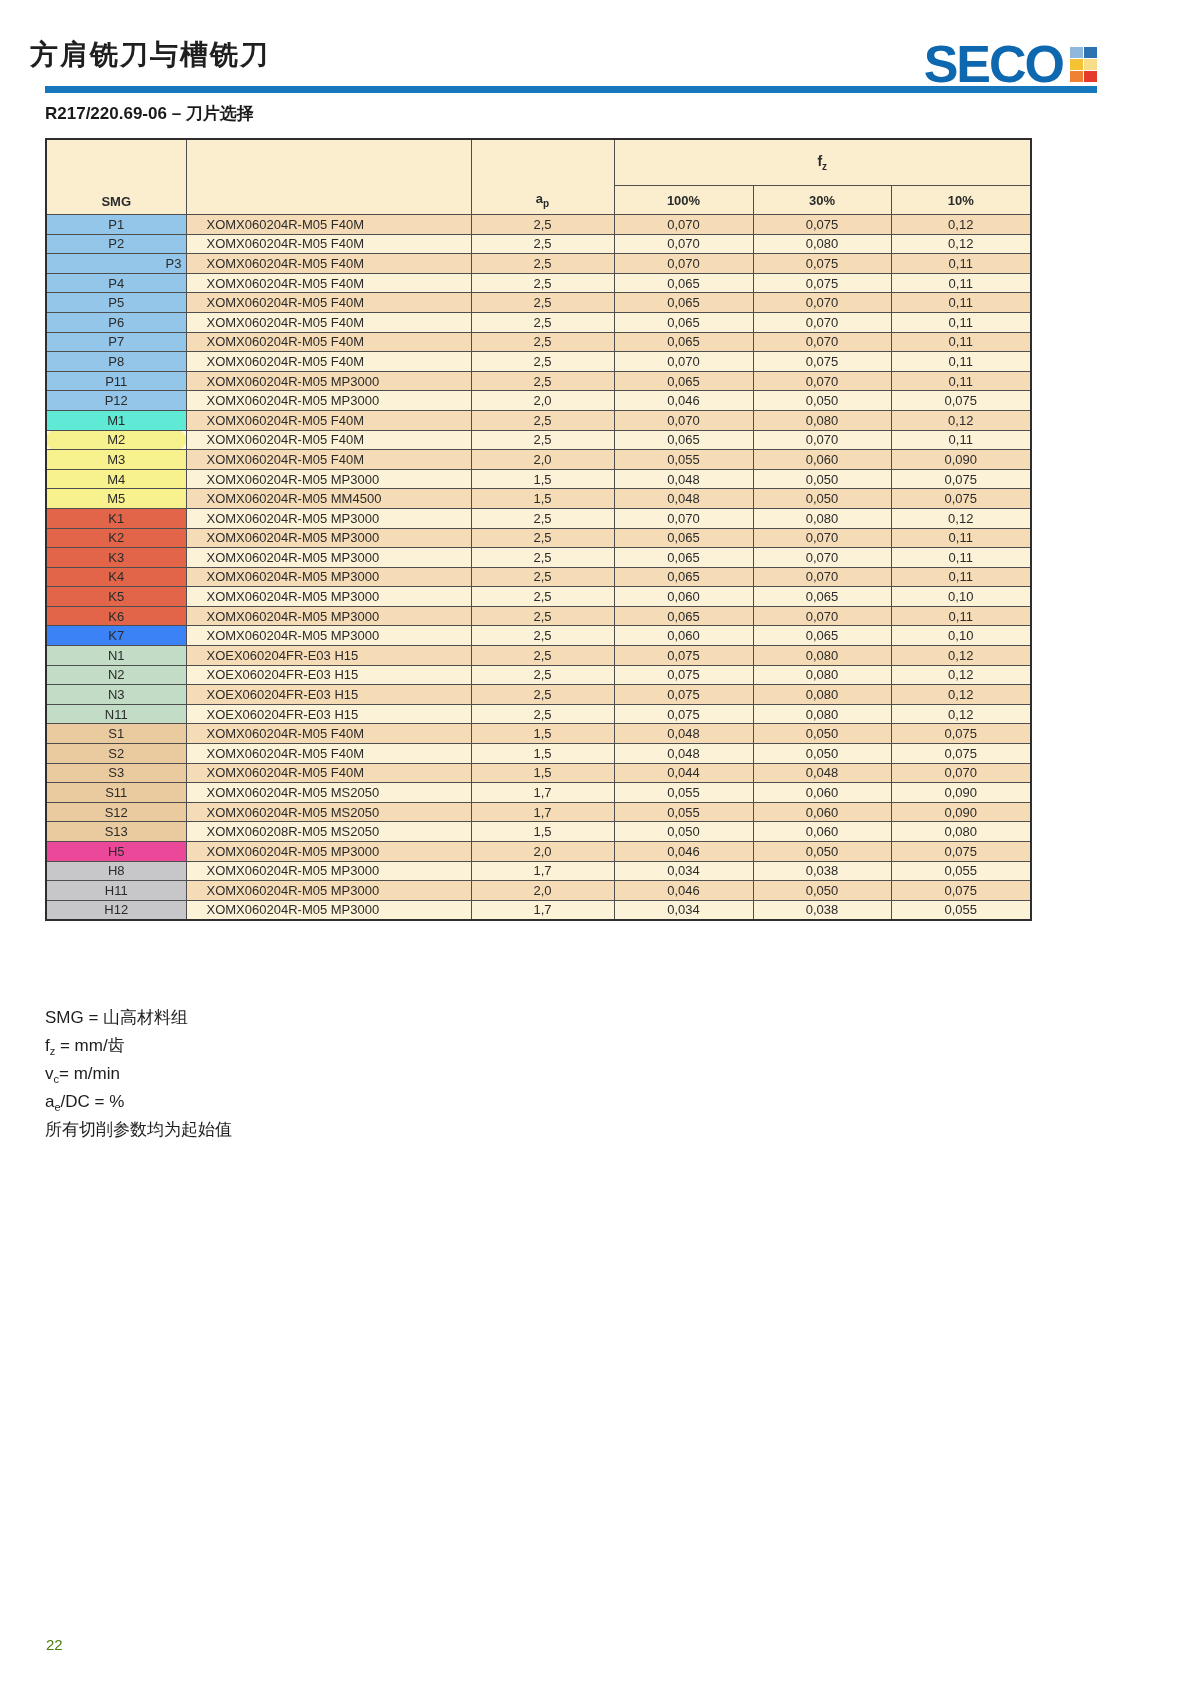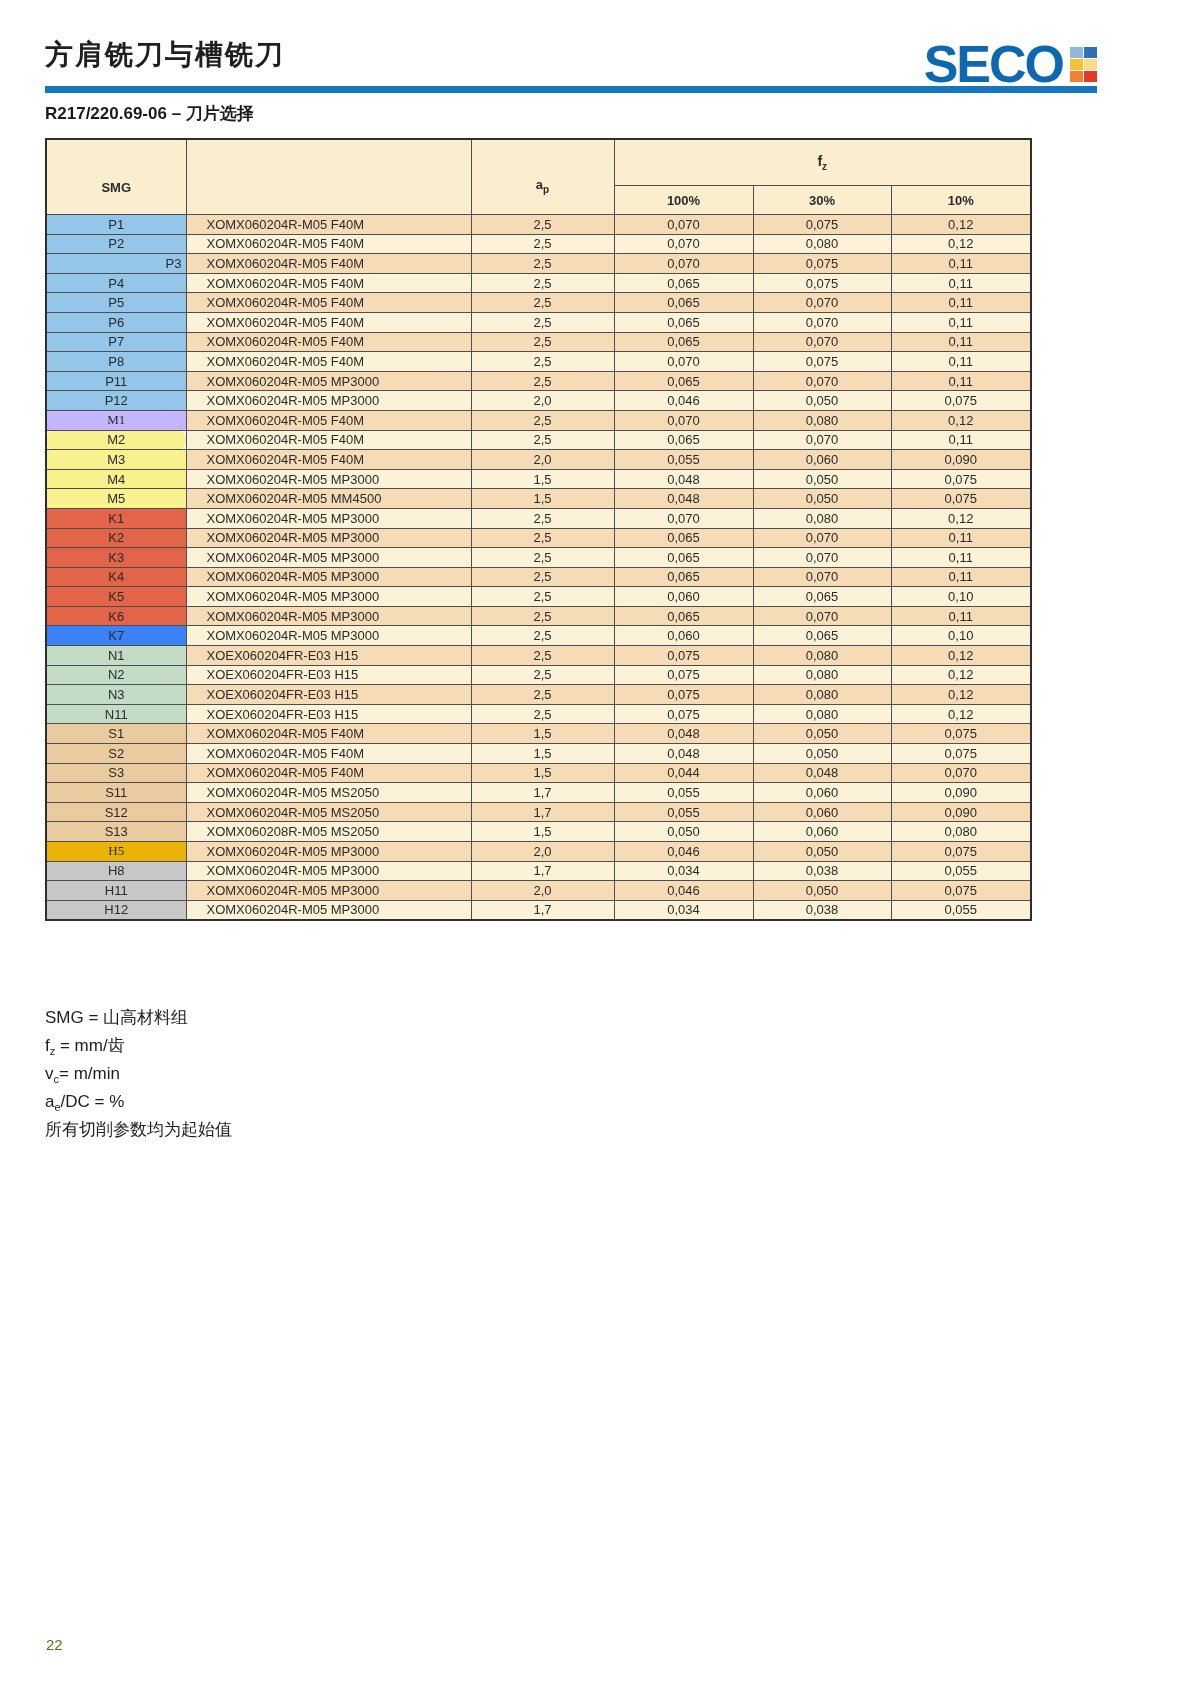--- a/index.html
+++ b/index.html
@@ -7,21 +7,21 @@
     position: relative;
     width: 1200px;
     height: 1697px;
     background: #ffffff;
     font-family: "Liberation Sans", "DejaVu Sans", sans-serif;
     color: #222;
     overflow: hidden;
   }
   .page-title {
     position: absolute;
-    left: 45px; top: 36px;
+    left: 30px; top: 36px;
     margin: 0;
     font-size: 28px;
     font-weight: bold;
     color: #1f1f1f;
     letter-spacing: 2px;
   }
   .logo {
     position: absolute;
     right: 103px; top: 38px;
     display: flex;
@@ -69,21 +69,21 @@
     padding: 0 4px;
     font-size: 13px;
     color: #2b2b2b;
     text-align: center;
     overflow: hidden;
     white-space: nowrap;
   }
   .insert-table thead th { background: var(--header-bg); font-weight: bold; }
   .insert-table thead tr.h1 th { height: 45px; }
   .insert-table thead tr.h2 th { height: 28px; }
-  .insert-table th.tall { vertical-align: bottom; padding-bottom: 19px; }
+  .insert-table th.tall { vertical-align: bottom; padding-bottom: 5px; }
   .insert-table th.fz-h { vertical-align: middle; font-size: 14px; }
   .insert-table sub { font-size: 10px; font-weight: bold; }
   .insert-table tbody tr { height: 19.6px; }
   .insert-table tbody tr:nth-child(odd)  { background: var(--row-odd); }
   .insert-table tbody tr:nth-child(even) { background: var(--row-even); }
   .insert-table td.insert { text-align: left; padding-left: 20px; }
   .notes {
     position: absolute;
     left: 45px; top: 1004px;
     font-size: 17px;
@@ -218,21 +218,21 @@
         </tr>
         <tr>
           <td style="background: rgb(147, 198, 233);">P12</td>
           <td class="insert">XOMX060204R-M05 MP3000</td>
           <td>2,0</td>
           <td>0,046</td>
           <td>0,050</td>
           <td>0,075</td>
         </tr>
         <tr>
-          <td style="background: #c4b5fd; font-family: Liberation Serif, serif;">M1</td>
+          <td style="background: #5eead4;">M1</td>
           <td class="insert">XOMX060204R-M05 F40M</td>
           <td>2,5</td>
           <td>0,070</td>
           <td>0,080</td>
           <td>0,12</td>
         </tr>
         <tr>
           <td style="background: rgb(247, 241, 142); border-radius: 9px;">M2</td>
           <td class="insert">XOMX060204R-M05 F40M</td>
           <td>2,5</td>
@@ -394,21 +394,21 @@
         </tr>
         <tr>
           <td style="background: rgb(234, 203, 160);">S13</td>
           <td class="insert">XOMX060208R-M05 MS2050</td>
           <td>1,5</td>
           <td>0,050</td>
           <td>0,060</td>
           <td>0,080</td>
         </tr>
         <tr>
-          <td style="background: #eab308; font-family: Liberation Serif, serif;">H5</td>
+          <td style="background: #ec4899;">H5</td>
           <td class="insert">XOMX060204R-M05 MP3000</td>
           <td>2,0</td>
           <td>0,046</td>
           <td>0,050</td>
           <td>0,075</td>
         </tr>
         <tr>
           <td style="background: rgb(199, 199, 201);">H8</td>
           <td class="insert">XOMX060204R-M05 MP3000</td>
           <td>1,7</td>

